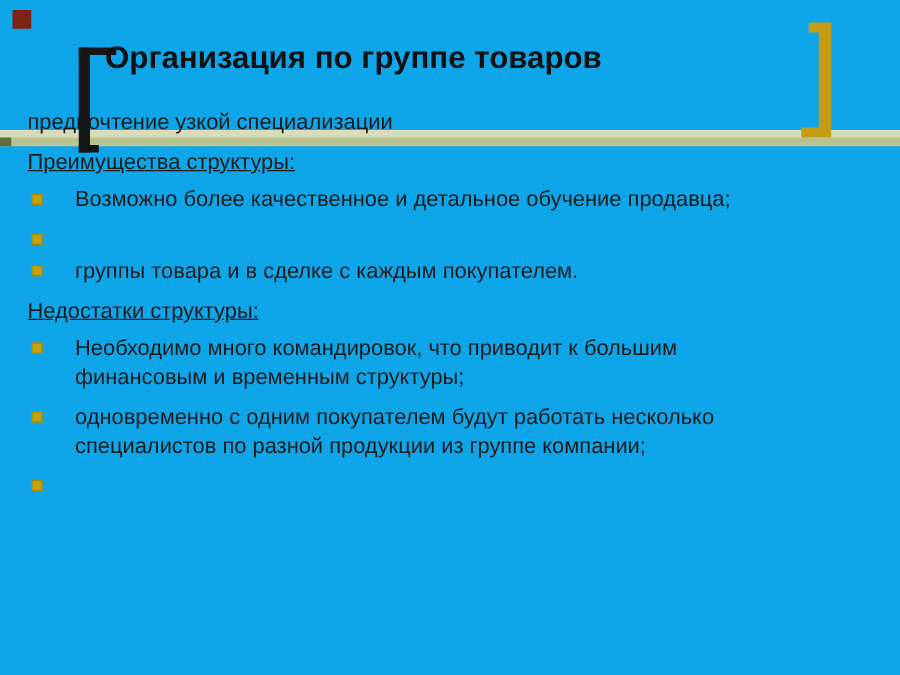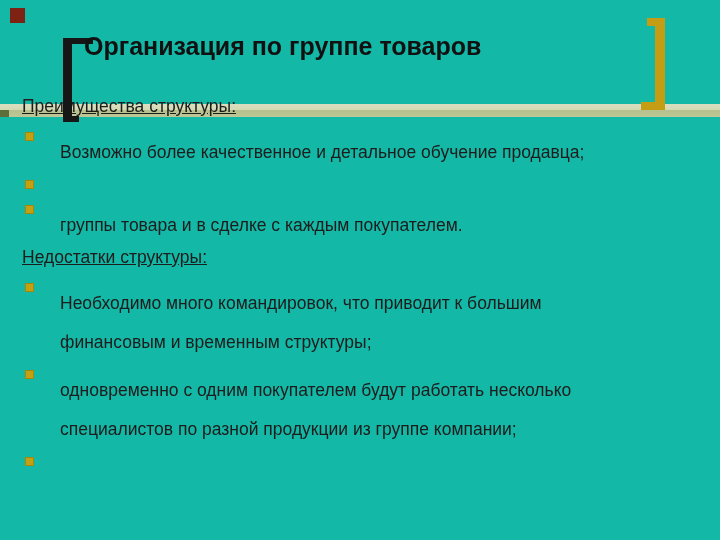--- a/index.html
+++ b/index.html
@@ -1,17 +1,17 @@
 <!DOCTYPE html>
 <html><head>
 <meta charset="utf-8">
 <style>
   html,body { margin:0; padding:0; background:#ffffff; }
   .slide {
-    position:relative; width:720px; height:540px; background:#14b8a6;
+    position:relative; width:720px; height:540px; background:#0ea5e9;
     font-family:"Liberation Sans", sans-serif; color:#1c1c1c; overflow:hidden;
   }
   
   .accent-square { position:absolute; left:10px; top:8px; width:15px; height:15px; background:#7e2213; }
 
   
   .green-band {
     position:absolute; left:0; top:104px; width:720px; height:13px; z-index:0;
     background:linear-gradient(to bottom,#dadebf 0%,#d4dab4 45%,#b6c18d 50%,#bec896 100%);
   }
@@ -33,21 +33,21 @@
   }
 
   .body-text { position:absolute; left:22px; top:86px; width:648px; z-index:1;
     font-size:17.5px; line-height:23px; }
   .intro { margin:0; }
   .section-heading { margin:9px 0 0 0; font-size:17.5px; font-weight:normal; text-decoration:underline; }
   ul.bullet-list { list-style:none; margin:7px 0 0 0; padding:0; }
   li.bullet-item { display:flex; align-items:flex-start; margin:0 0 9px 0; }
   .bullet { flex:none; width:9px; height:9px; background:#c2a115; border:1px solid #a38708; box-sizing:border-box; margin:7px 26px 0 3px; }
   .bullet-text { display:block; }
-  .bline { display:block;margin-top:16px; }
+  .bline { display:block; }
   .bline:empty { display:none; }
 </style>
 </head>
 <body>
 
 <div class="slide">
 
   <div class="accent-square"></div>
 
   <div class="green-band"></div>
@@ -57,20 +57,21 @@
   <div class="left-bracket-foot"></div>
 
   <div class="rb-bar"></div>
   <div class="rb-top"></div>
   <div class="rb-bot"></div>
 
   <div class="title">Организация по группе товаров</div>
 
   <div class="body-text">
 
+    <p class="intro">предпочтение узкой специализации</p>
 
     <p class="section-heading">Преимущества структуры:</p>
 
     <ul class="bullet-list">
       <li class="bullet-item">
         <span class="bullet"></span>
         <span class="bullet-text">
           <span class="bline">Возможно более качественное и детальное обучение продавца;</span>
 
         </span>

